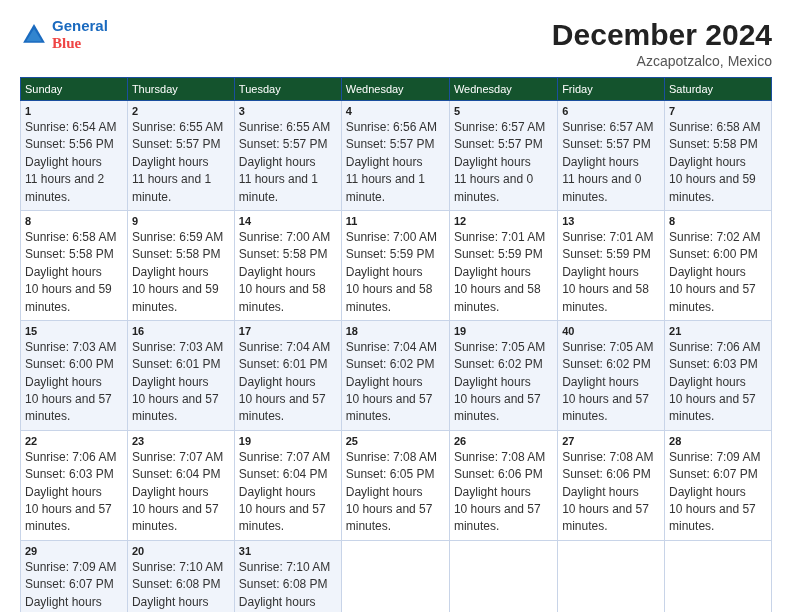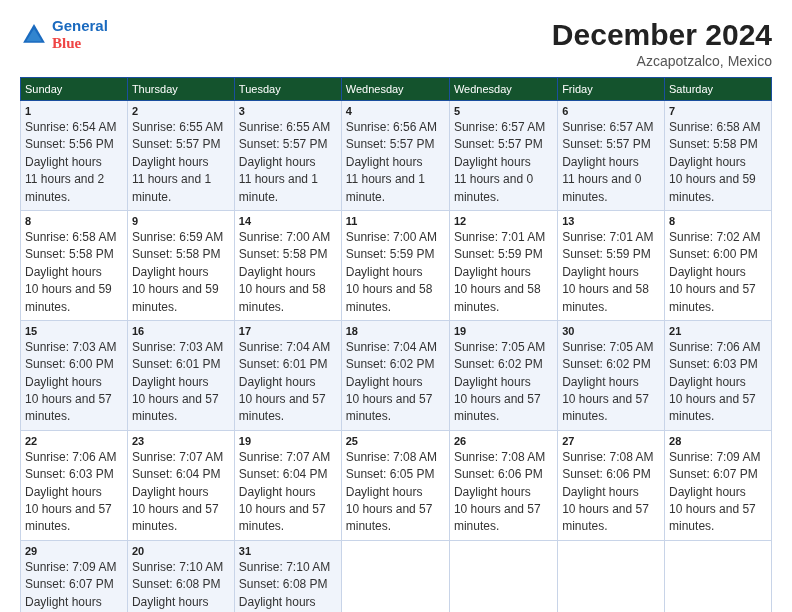--- a/index.html
+++ b/index.html
@@ -301,21 +301,21 @@
           <td>
             <span class="day-num">19</span>
         <div class="day-info">
           Sunrise: 7:05 AM<br>
           Sunset: 6:02 PM<br>
           Daylight hours<br>
           10 hours and 57 minutes.
         </div>
           </td>
           <td>
-            <span class="day-num">30</span>
+            <span class="day-num">40</span>
         <div class="day-info">
           Sunrise: 7:05 AM<br>
           Sunset: 6:02 PM<br>
           Daylight hours<br>
           10 hours and 57 minutes.
         </div>
           </td>
           <td>
             <span class="day-num">21</span>
         <div class="day-info">

